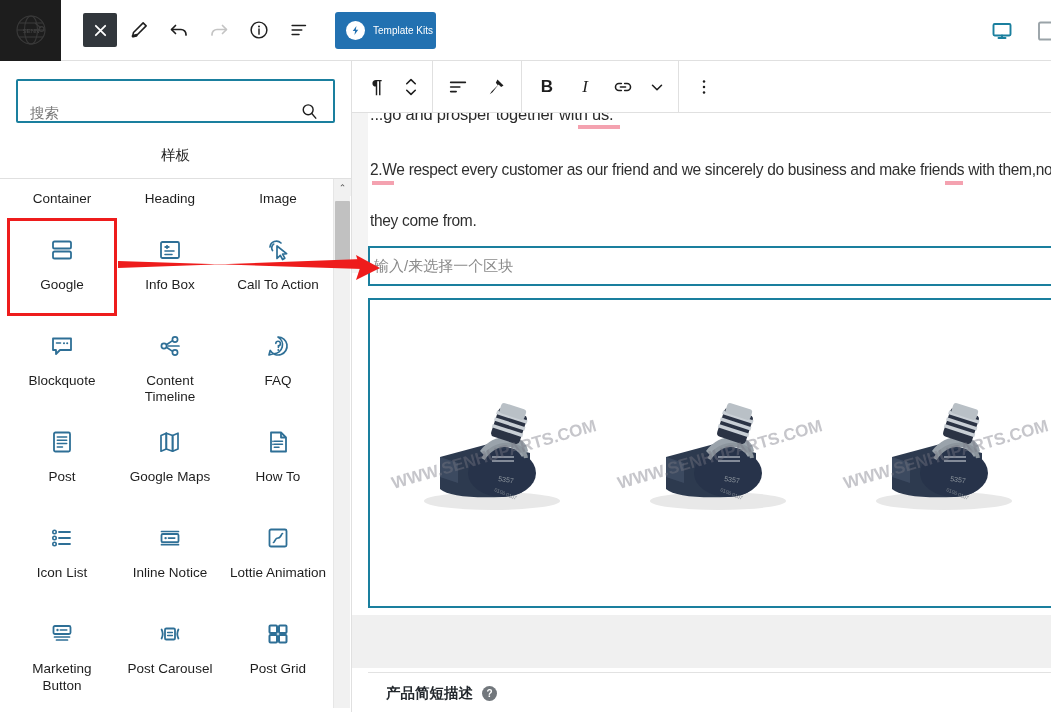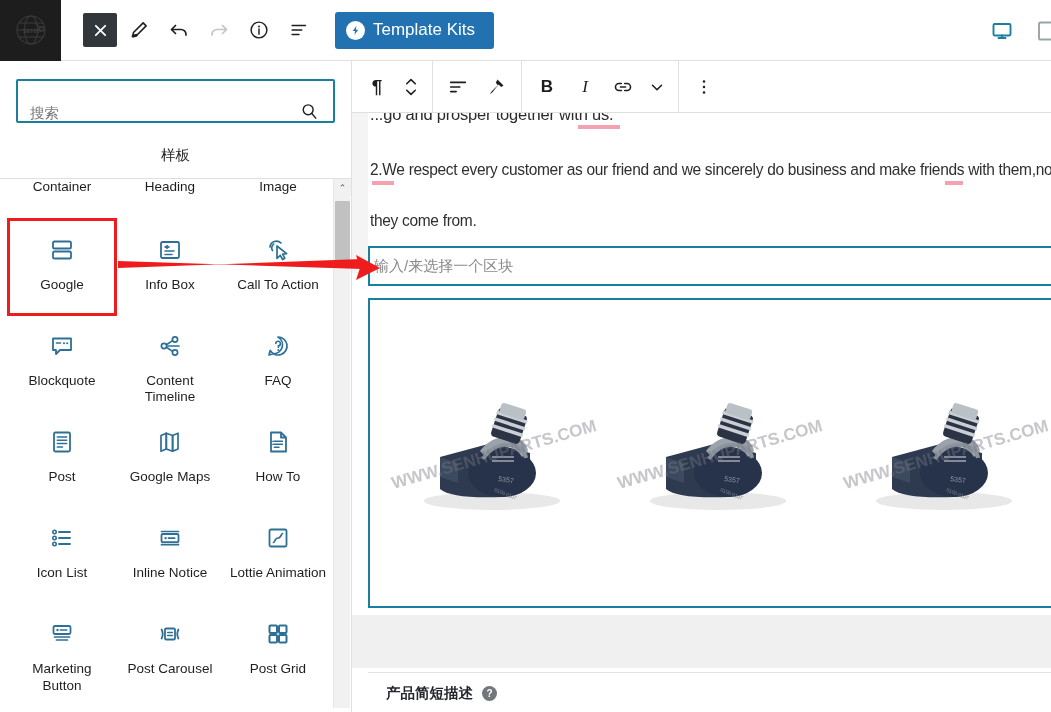--- a/index.html
+++ b/index.html
@@ -47,22 +47,22 @@
     width: 34px; height: 34px;
   }
   .tb-btn.dim { color: #c4c4c4; }
   .tmpl-kits {
     margin-left: 14px;
     height: 37px;
     background: #2271b1;
     color: #fff;
     border: none; border-radius: 3px;
     display: flex; align-items: center; gap: 8px;
-    padding: 0 19px 0 11px;
-    font-size: 17px;
+    padding: 0 3px 0 11px;
+    font-size: 10px;
     cursor: pointer;
     white-space: nowrap;
   }
   .tk-bolt {
     width: 19px; height: 19px; border-radius: 50%;
     background: #ffffff; color: #2271b1;
     display: flex; align-items: center; justify-content: center;
     font-size: 13px; font-weight: bold; line-height: 1;
   }
   .tb-right {
@@ -150,21 +150,21 @@
   }
   .block-cell .blabel {
     margin-top: 6px;
     font-size: 13.5px;
     color: #1e1e1e;
     text-align: center;
     line-height: 1.2;
     max-width: 100px;
   }
   .block-cell.first-row { padding-top: 0; min-height: 40px; }
-  .block-cell.first-row .blabel { margin-top: 0; }
+  .block-cell.first-row .blabel { margin-top: 12px; }
   .block-cell.highlight {
     outline: 3px solid #ee1c1c;
     outline-offset: -2px;
   }
 
   
   .sb-col {
     position: absolute;
     right: 1px; top: 0;
     width: 17px; height: 529px;

